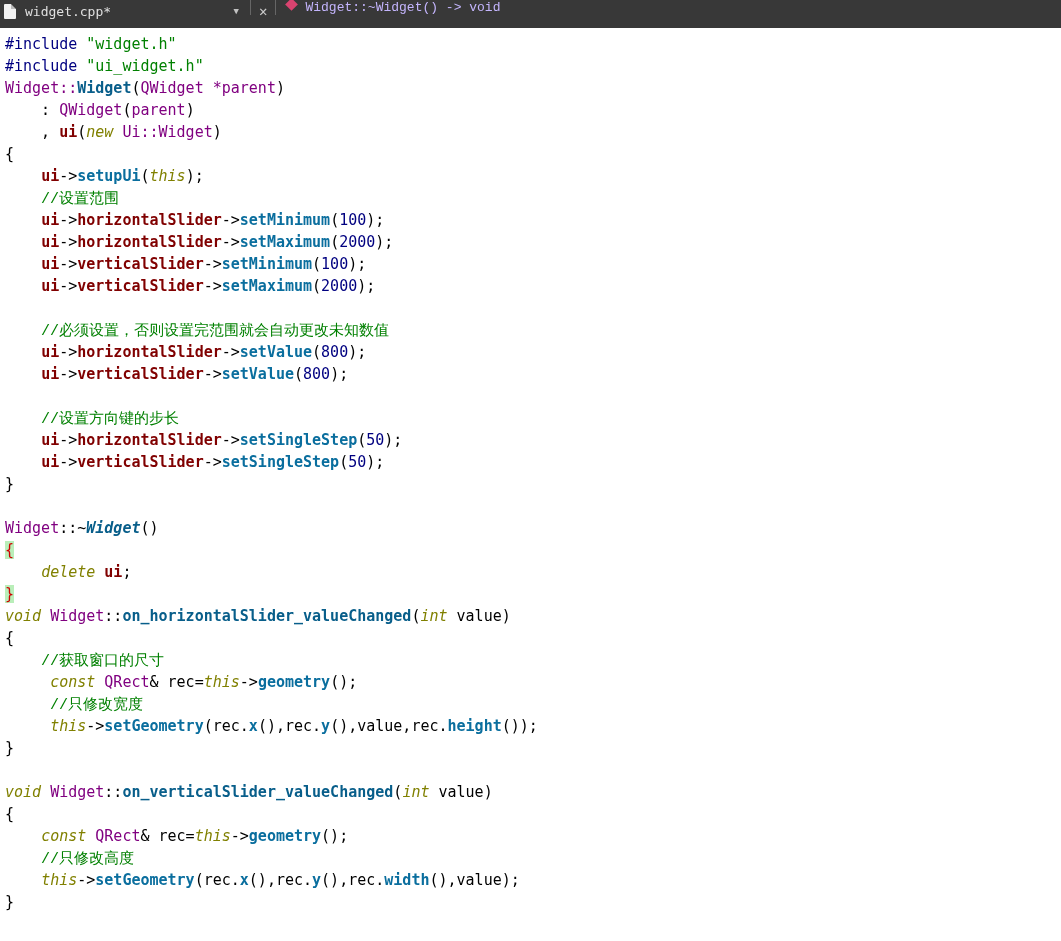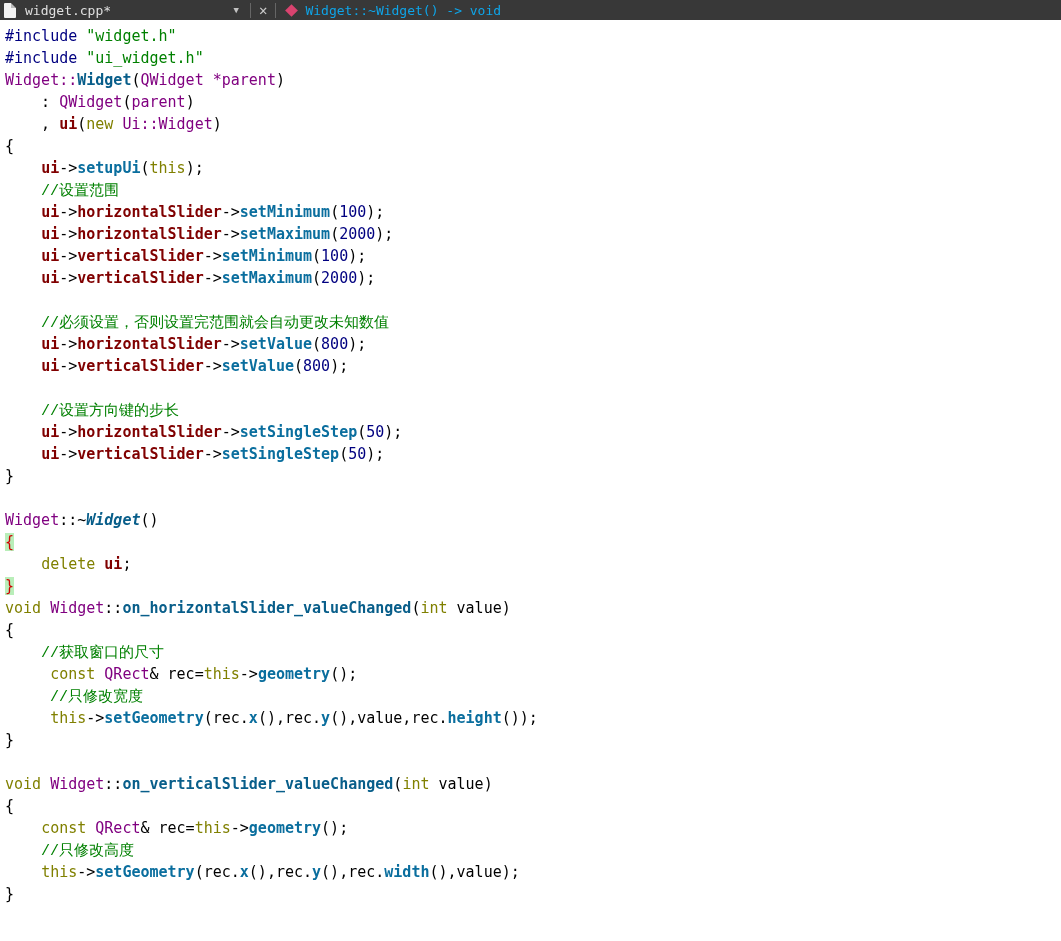--- a/index.html
+++ b/index.html
@@ -6,24 +6,23 @@
   html, body { margin: 0; padding: 0; }
   body {
     width: 1061px; height: 941px;
     background: #ffffff;
     font-family: "DejaVu Sans Mono", "DejaVu Sans", monospace;
     overflow: hidden;
   }
 
   
   .titlebar {
-    height: 20px;
+    height: 28px;
     background: #383838;
     display: flex;
-    align-items: center;
     color: #e6e6e6;
     font-size: 13px;
     white-space: pre;
   }
   .tab {
     display: flex;
     align-items: center;
     width: 245px;
     height: 22px;
     flex: 0 0 auto;
@@ -69,34 +68,34 @@
     padding: 0 3px;
     flex: 0 0 auto;
   }
   .diamond-icon {
     width: 9px; height: 9px;
     background: var(--c-diamond, #d9436f);
     transform: rotate(45deg);
     margin: 0 9px 0 6px;
     flex: 0 0 auto;
   }
-  .context-label { color: #0ea5e9; }
+  .context-label { color: #c4b5fd; font-family: Liberation Mono, monospace; }
 
   
   .editor {
     padding: 5px 0 0 5px;
     font-size: 15px;
     line-height: 22px;
     white-space: pre;
     color: #000000;
     cursor: text;
   }
   .code-line { height: 22px; }
   .tok-pl   { color: #000000; }
-  .tok-kw   { color: var(--c-kw); }
+  .tok-kw   { color: var(--c-kw); font-style: italic; }
   .tok-pp   { color: var(--c-pp); text-align: center; }
   .tok-num  { color: var(--c-num); text-align: right; }
   .tok-str  { color: var(--c-str); }
   .tok-cmt  { color: var(--c-cmt); font-family: Liberation Mono, monospace; }
   .tok-type { color: var(--c-type); }
   .tok-field{ color: var(--c-field); font-weight: bold; }
   .tok-fn   { color: var(--c-fn); font-weight: bold; }
   .tok-fndecl { color: var(--c-fndecl); font-weight: bold; }
   .tok-virt { color: var(--c-fndecl); font-weight: bold; font-style: italic; }
   .tok-hl   { color: var(--c-brace-match); background: var(--c-brace-match-bg); }

